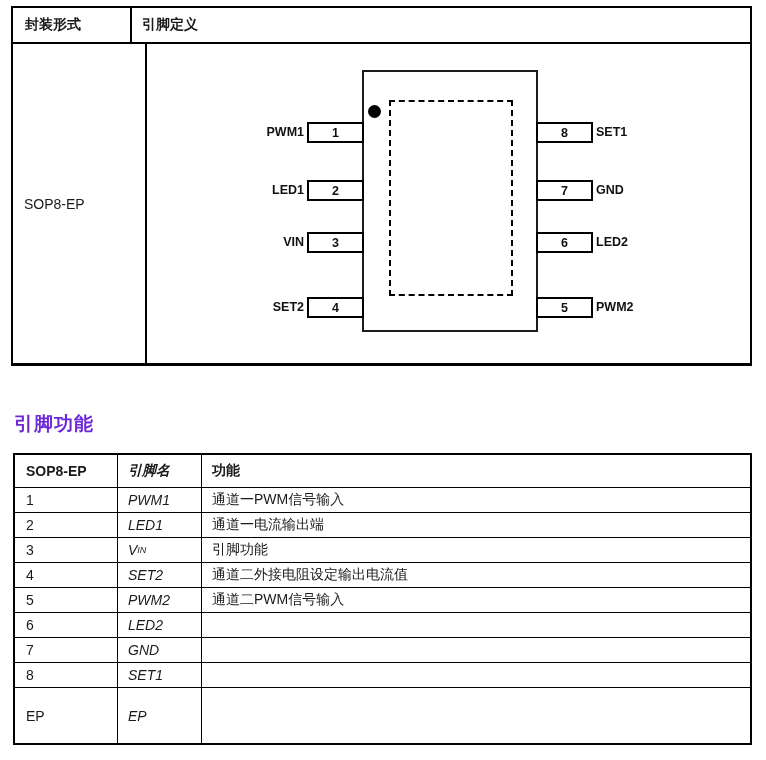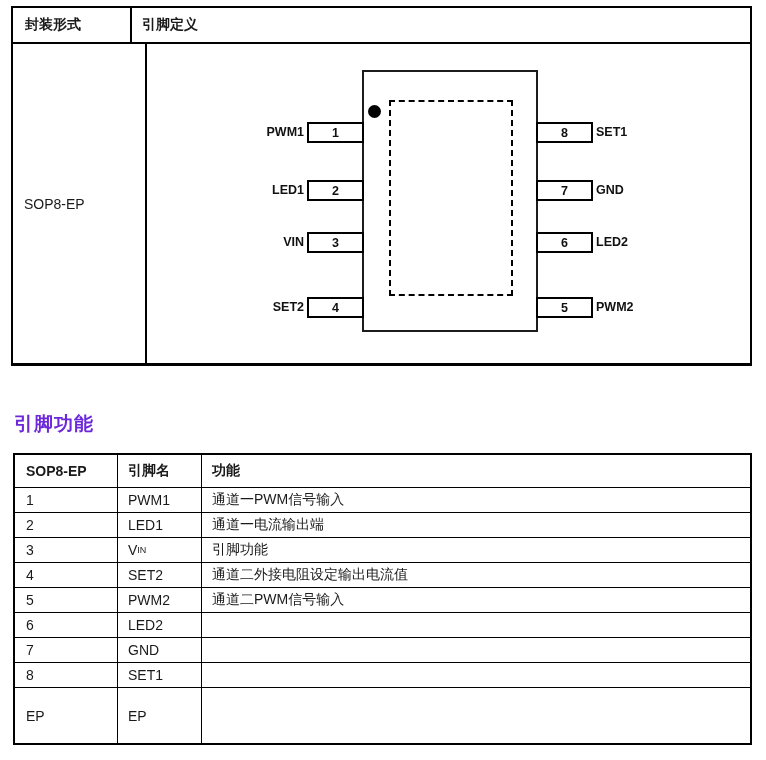--- a/index.html
+++ b/index.html
@@ -74,21 +74,21 @@
   }
   .pt-row { display:flex; border-bottom:1px solid #000; height:25px; }
   .pt-row.pt-head { height:33px; font-weight:bold; }
   .pt-row.pt-ep { flex:1; border-bottom:none; }
   .pt-c1 {
     width:103px; border-right:1px solid #000;
     display:flex; align-items:center; padding-left:11px; font-size:14px;
   }
   .pt-c2 {
     width:84px; border-right:1px solid #000;
-    display:flex; align-items:center; padding-left:10px; font-size:14px;
+    display:flex; align-items:center; padding-left:10px; font-size:14px;font-style:italic;
   }
   .pt-c3 { flex:1; display:flex; align-items:center; padding-left:10px; font-size:14px; }
   .sub-label { font-size:9px; vertical-align:-2px; align-self:flex-end; margin-bottom:7px; font-weight:inherit; }
 </style>
 </head>
 <body>
 
 <div class="page">
 
   <div class="pkg-table">

